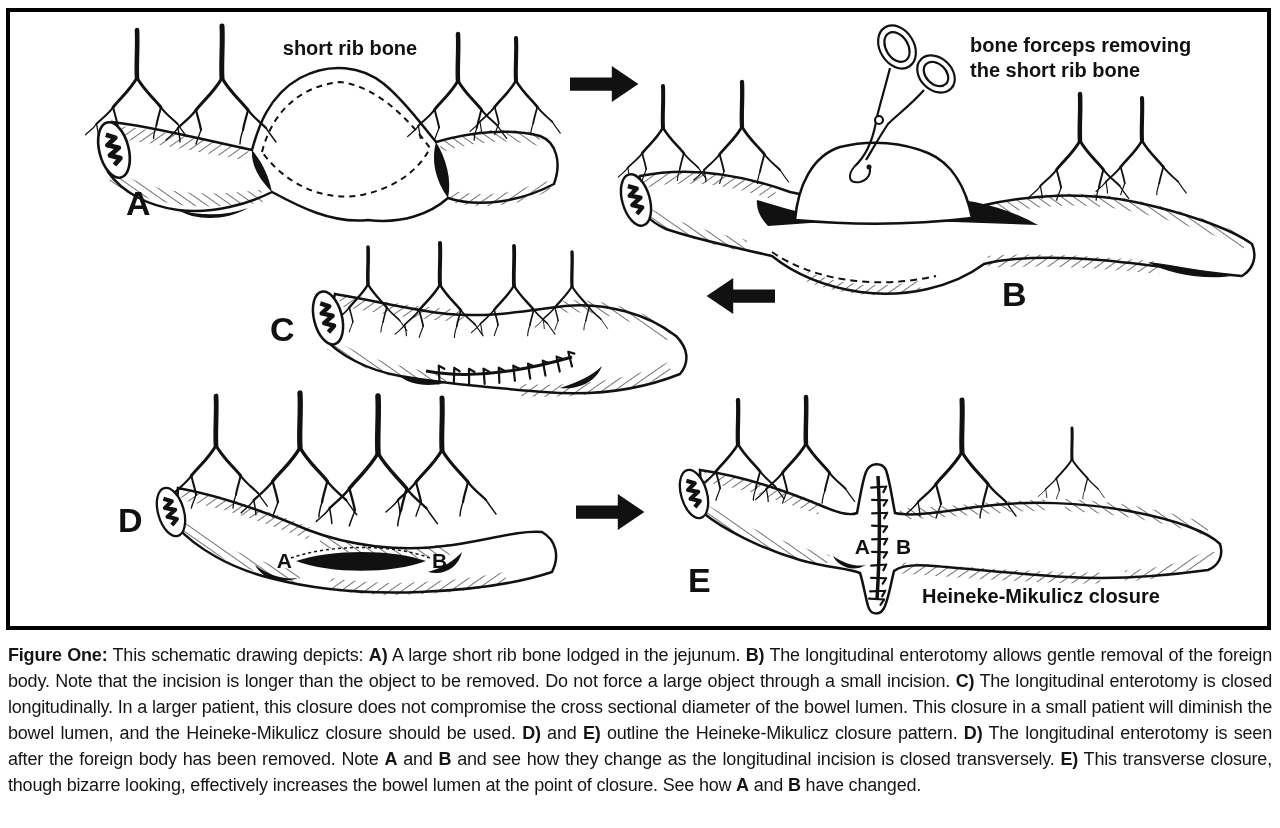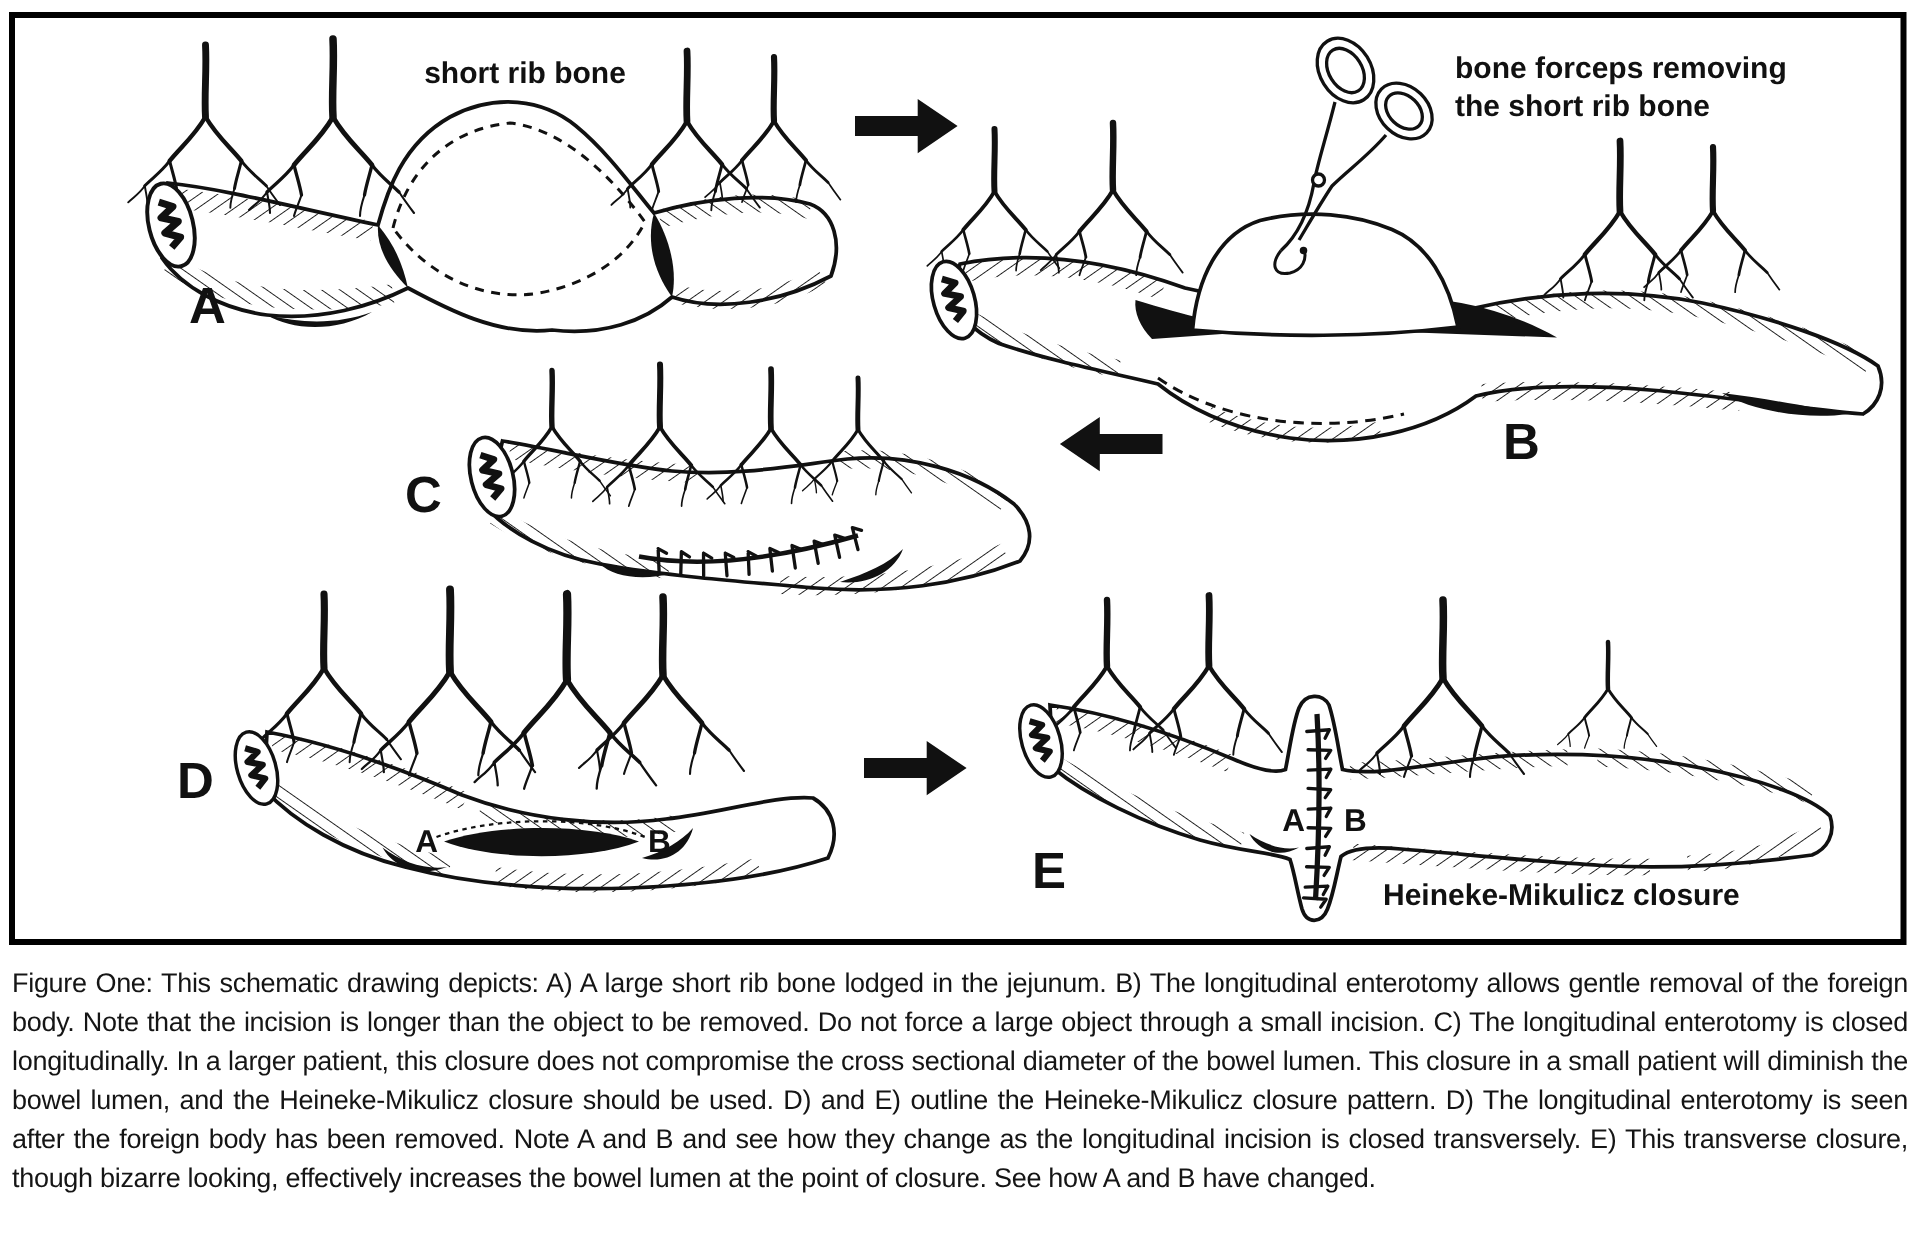--- a/index.html
+++ b/index.html
@@ -6,21 +6,21 @@
   .page{
     position:relative;width:1280px;height:828px;background:#ffffff;
     font-family:"Liberation Sans",sans-serif;color:#111;overflow:hidden;
   }
   .figure-canvas{position:absolute;left:0;top:0;}
   .caption{
     position:absolute;left:8px;right:8px;top:642px;
     font-size:18px;line-height:26px;letter-spacing:-0.2px;
     text-align:justify;color:#151515;
   }
-  .caption .b{font-weight:normal;}
+  .caption .b{font-weight:bold;}
   svg text{font-family:"Liberation Sans",sans-serif;fill:#111;}
   .panel-label{font-size:34px;font-weight:bold;}
   .pt-label{font-size:21px;font-weight:bold;}
   .ann-label{font-size:20px;font-weight:bold;}
 </style>
 </head>
 <body>
 
 <div class="page">
 

